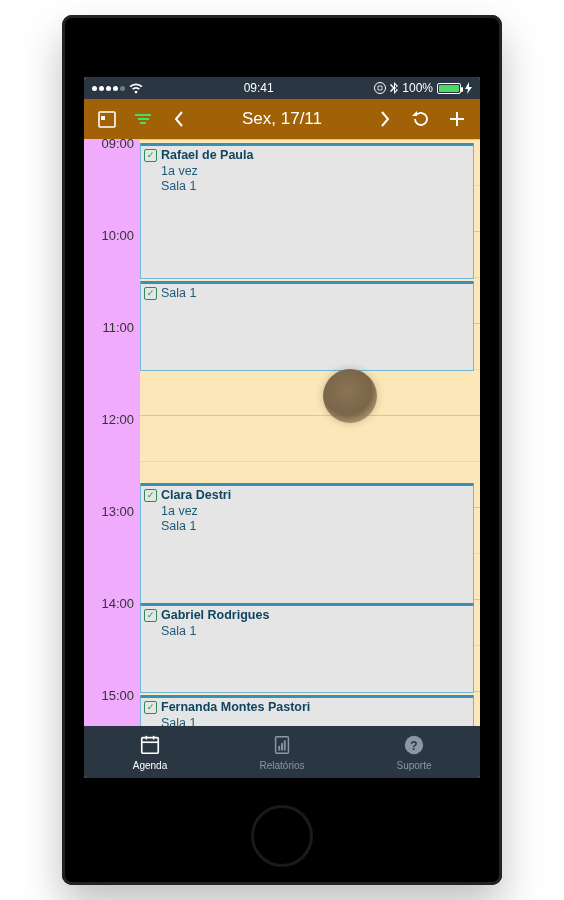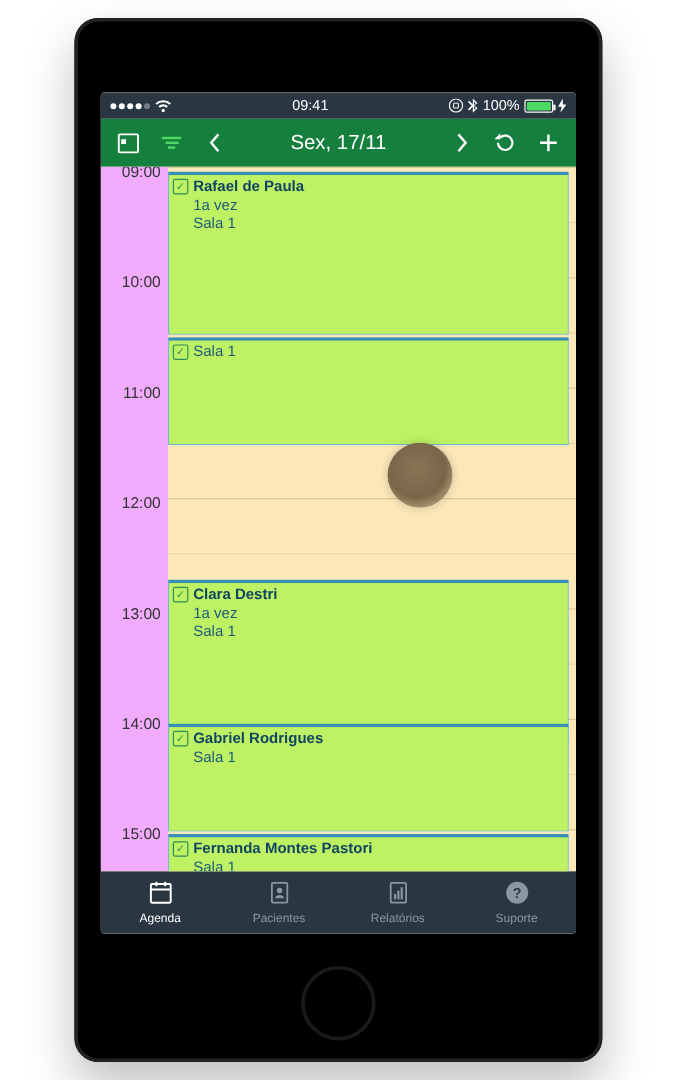--- a/index.html
+++ b/index.html
@@ -9,21 +9,21 @@
     width: 564px;
     height: 900px;
     display: flex;
     align-items: center;
     justify-content: center;
   }
   .phone-frame {
     width: 440px;
     height: 870px;
     background: #000;
-    border-radius: 20px;
+    border-radius: 10px;
     padding: 12px;
     box-shadow: inset 0 0 0 3px #222, 0 20px 40px rgba(0,0,0,0.25);
     position: relative;
   }
   .phone-inner {
     width: 100%;
     height: 100%;
     background: #000;
     border-radius: 52px;
     padding: 50px 10px 95px 10px;
@@ -80,21 +80,21 @@
   .status-left, .status-right { display: flex; align-items: center; gap: 4px; }
   .sig-dot { width: 5px; height: 5px; background: #fff; border-radius: 50%; }
   .sig-dot.dim { background: rgba(255,255,255,0.35); }
   .sig { display: flex; gap: 2px; align-items: flex-end; }
   .batt { width:24px; height:11px; border:1px solid #fff; border-radius:2px; position:relative; }
   .batt::after { content:""; position:absolute; right:-3px; top:3px; width:2px; height:5px; background:#fff; border-radius:1px;}
   .batt-fill { position:absolute; left:1px; top:1px; bottom:1px; width:20px; background:#4cd964; border-radius:1px;}
   
   .nav-bar {
     height: 40px;
-    background: #15803d;
+    background: #a16207;
     color: #fff;
     display: flex;
     align-items: center;
     padding: 0 6px;
     gap: 2px;
     flex-shrink: 0;
   }
   .nav-btn {
     width: 34px; height: 34px;
     display: flex; align-items: center; justify-content: center;
@@ -140,21 +140,21 @@
     right: 6px;
     width: 46px;
     text-align: right;
     font-size: 13px;
     color: #333;
     transform: translateY(-50%);
   }
   .evt {
     position: absolute;
     left: 0; right: 6px;
-    background: #bef264;
+    background: #e5e5e5;
     border: 1px solid #6fb8d9;
     border-top: 3px solid #3a8fb7;
     border-radius: 1px;
     padding: 2px 4px 2px 20px;
     font-size: 12.5px;
     color: #104e6e;
     line-height: 1.25;
     overflow: hidden;
   }
   .evt-icon {
@@ -338,28 +338,20 @@
                 <rect x="3" y="4" width="18" height="17" rx="1" fill="none" stroke="currentColor" stroke-width="1.8"></rect>
                 <line x1="3" y1="9" x2="21" y2="9" stroke="currentColor" stroke-width="1.8"></line>
                 <line x1="8" y1="2" x2="8" y2="6" stroke="currentColor" stroke-width="1.8"></line>
                 <line x1="16" y1="2" x2="16" y2="6" stroke="currentColor" stroke-width="1.8"></line>
               </svg></div>
             <div>Agenda</div>
           </div>
           <div class="tab">
             <div><svg viewBox="0 0 24 24" fill="currentColor">
                 <rect x="5" y="3" width="14" height="18" rx="1" fill="none" stroke="currentColor" stroke-width="1.6"></rect>
-                <circle cx="12" cy="10" r="2.5" fill="currentColor"></circle>
-                <path d="M8 17c0-2 2-3 4-3s4 1 4 3" fill="currentColor"></path>
-              </svg></div>
-            <div>Pacientes</div>
-          </div>
-          <div class="tab">
-            <div><svg viewBox="0 0 24 24" fill="currentColor">
-                <rect x="5" y="3" width="14" height="18" rx="1" fill="none" stroke="currentColor" stroke-width="1.6"></rect>
                 <rect x="8" y="13" width="2" height="5" fill="currentColor"></rect>
                 <rect x="11" y="10" width="2" height="8" fill="currentColor"></rect>
                 <rect x="14" y="7" width="2" height="11" fill="currentColor"></rect>
               </svg></div>
             <div>Relatórios</div>
           </div>
           <div class="tab">
             <div><svg viewBox="0 0 24 24" fill="currentColor">
                 <circle cx="12" cy="12" r="10"></circle>
                 <text x="12" y="17" font-size="13" font-weight="bold" text-anchor="middle" fill="#2a3642">?</text>

